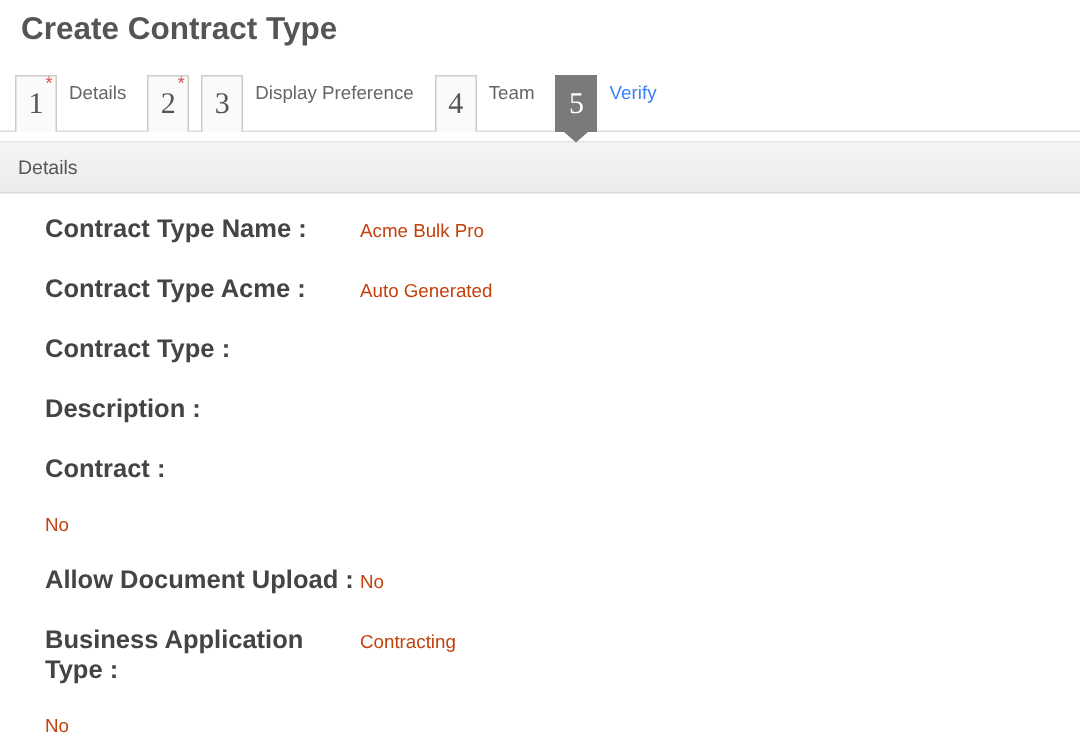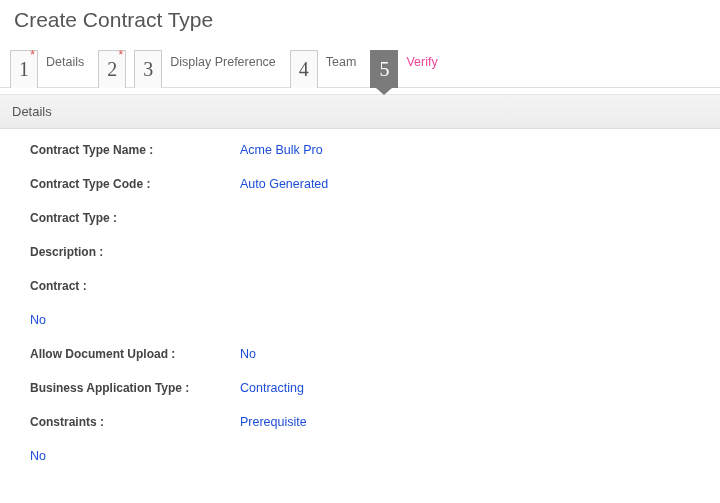--- a/index.html
+++ b/index.html
@@ -5,21 +5,21 @@
   * { box-sizing: border-box; margin: 0; padding: 0; }
   body {
     font-family: "Segoe UI", Arial, sans-serif;
     font-size: 13px;
     color: #555;
     background: #fff;
     width: 720px;
   }
   .page-title {
     font-size: 21px;
-    font-weight: 400;
+    font-weight: 700;
     color: #555;
     padding: 8px 14px 14px 14px;
   }
   .wizard {
     display: flex;
     align-items: stretch;
     padding: 0 10px;
     border-bottom: 1px solid #ddd;
     height: 42px;
   }
@@ -61,21 +61,21 @@
   }
   .step-wrap { position: relative; display:flex; align-items:flex-end; }
   .step-label {
     font-size: 12.5px;
     color: #666;
     padding-bottom: 10px;
     padding-left: 2px;
     padding-right: 6px;
   }
   .step-label.verify {
-    color: #ec4899;
+    color: #3b82f6;
   }
   .active-caret {
     position: absolute;
     left: 50%;
     transform: translateX(-50%);
     bottom: -7px;
     width: 0; height: 0;
     border-top: 7px solid #7a7a7a;
     border-left: 8px solid transparent;
     border-right: 8px solid transparent;
@@ -93,26 +93,26 @@
     padding: 14px 0 0 30px;
   }
   .field-row {
     display: flex;
     align-items: baseline;
     margin-bottom: 20px;
   }
   .field-label {
     width: 210px;
     font-weight: 600;
-    font-size: 12px;
+    font-size: 17px;
     color: #444;
   }
   .field-value {
     font-size: 12.5px;
-    color: #1d4ed8;
+    color: #c2410c;
   }
 </style>
 </head>
 <body>
 
 <div class="page-title">Create Contract Type</div>
 
 <div class="wizard">
 
   <div class="step">
@@ -167,21 +167,21 @@
 <div class="section-header">Details</div>
 
 <div class="details-body">
 
   <div class="field-row">
     <div class="field-label">Contract Type Name :</div>
     <div class="field-value">Acme Bulk Pro</div>
   </div>
 
   <div class="field-row">
-    <div class="field-label">Contract Type Code :</div>
+    <div class="field-label">Contract Type Acme :</div>
     <div class="field-value">Auto Generated</div>
   </div>
 
   <div class="field-row">
     <div class="field-label">Contract Type :</div>
   </div>
 
   <div class="field-row">
     <div class="field-label">Description :</div>
     <div class="field-value"></div>
@@ -199,23 +199,19 @@
   <div class="field-row">
     <div class="field-label">Allow Document Upload :</div>
     <div class="field-value">No</div>
   </div>
 
   <div class="field-row">
     <div class="field-label">Business Application Type :</div>
     <div class="field-value">Contracting</div>
   </div>
 
-  <div class="field-row">
-    <div class="field-label">Constraints :</div>
-    <div class="field-value">Prerequisite</div>
-  </div>
 
   <div class="field-row">
     <div class="field-value">No</div>
   </div>
 
 
 </div>
 
 </body></html>

